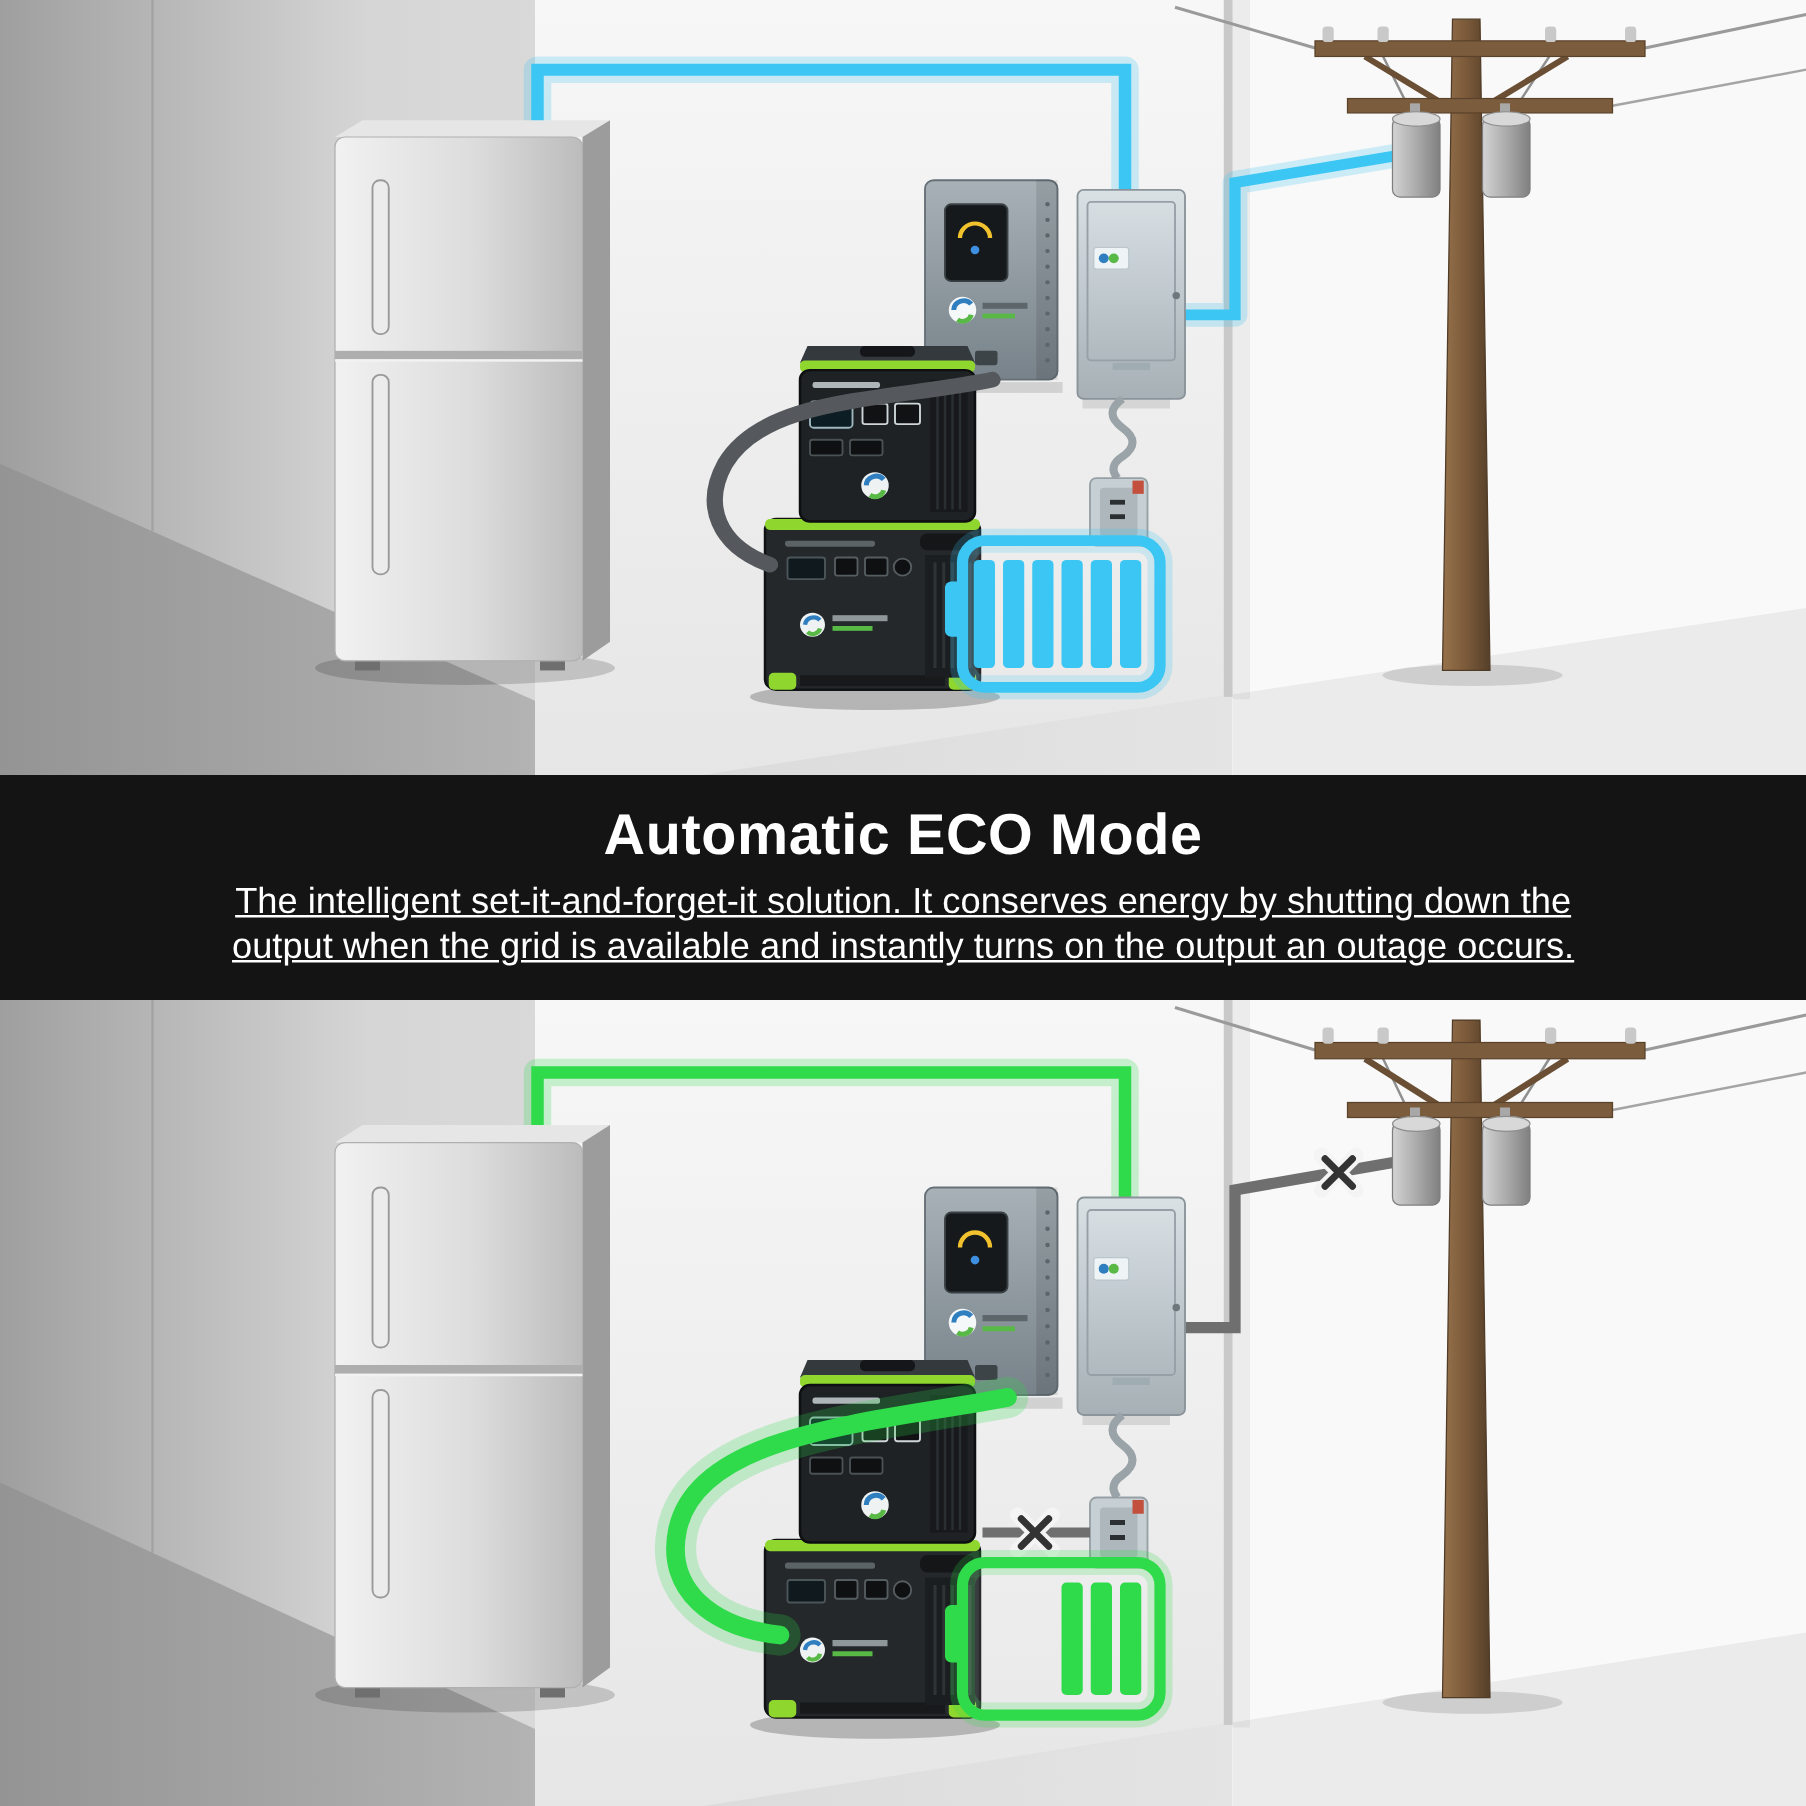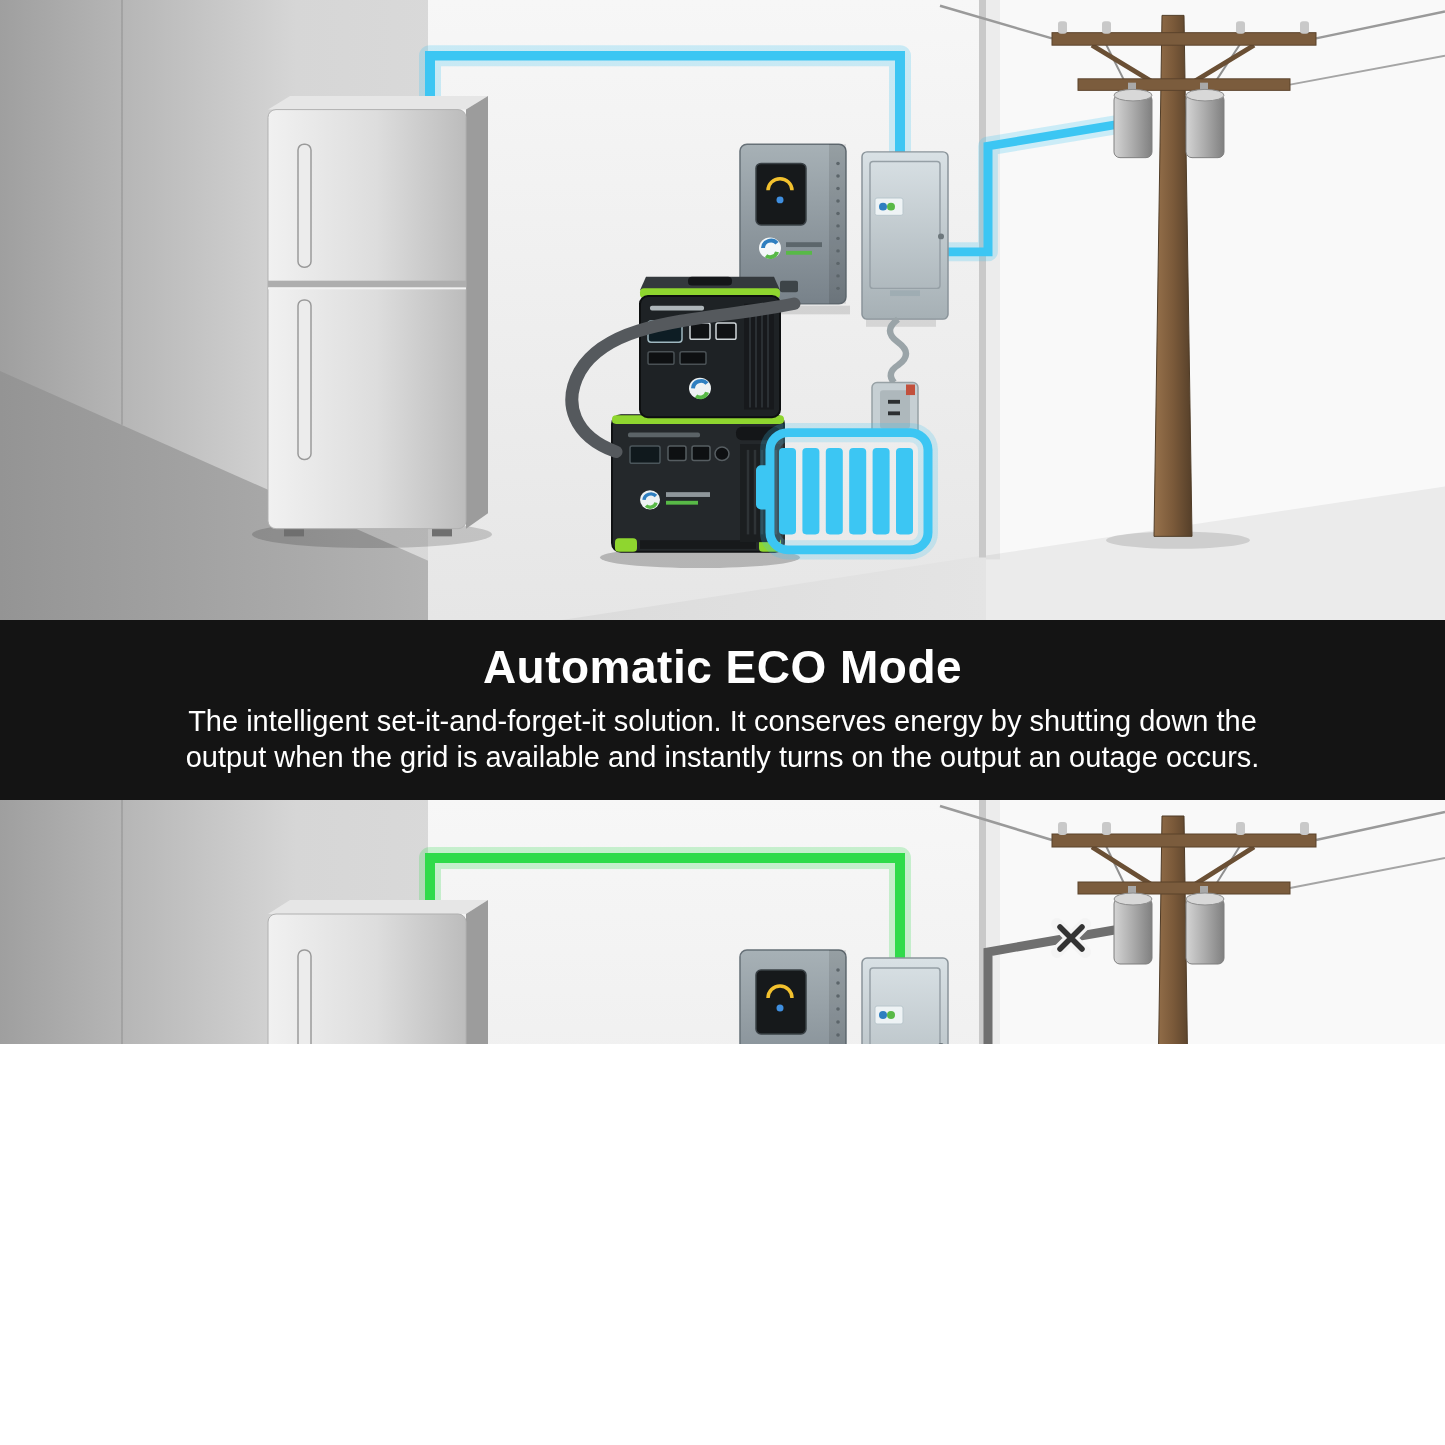--- a/index.html
+++ b/index.html
@@ -1,30 +1,30 @@
 <!DOCTYPE html>
 <html><head>
 <meta charset="utf-8">
 <style>
   * { margin: 0; padding: 0; box-sizing: border-box; }
   html, body { background: #ffffff; }
   .page {
-    width: 1445px; height: 1044px; position: relative;
+    width: 1445px; height: 1445px; position: relative;
     background: #ffffff; overflow: hidden;
     font-family: "Liberation Sans", sans-serif;
   }
   .scene { width: 1445px; display: block; line-height: 0; }
   .scene svg { display: block; }
   .banner {
     width: 1445px; height: 180px;
     display: flex; flex-direction: column; align-items: center; justify-content: center;
     text-align: center;
   }
   .banner-title { font-size: 46px; font-weight: 700; letter-spacing: 0.5px; margin-bottom: 14px; line-height: 1; }
-  .banner-line { font-size: 29px; line-height: 1.24; font-weight: 400; }
+  .banner-line { font-size: 29px; line-height: 1.24; font-weight: 400; text-decoration: underline; }
 </style>
 </head>
 <body>
 
 <div class="page">
 
   <div class="scene">
 <svg viewBox="0 0 1445 645" width="1445" height="620" preserveAspectRatio="none" xmlns="http://www.w3.org/2000/svg">
   <defs>
     <linearGradient id="sc0-back" x1="0" y1="0" x2="1" y2="0">

